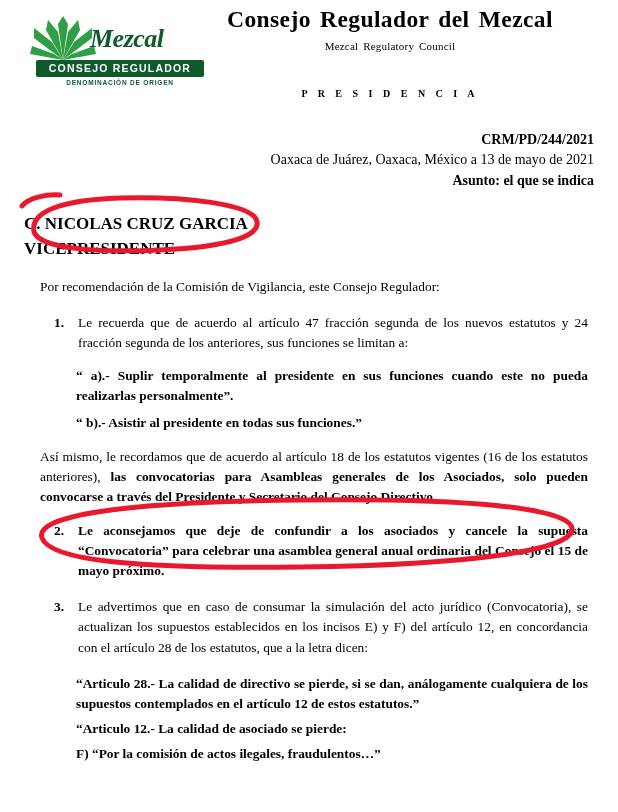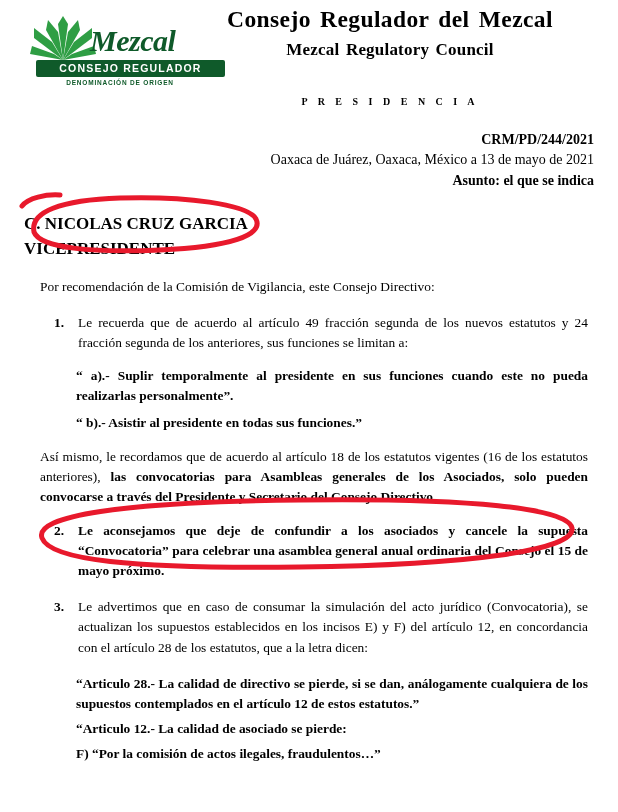--- a/index.html
+++ b/index.html
@@ -41,31 +41,31 @@
     left: 0;
     top: 0;
     width: 196px;
     height: 68px;
   }
   .logo-word {
     position: absolute;
     left: 76px;
     top: 16px;
     font-family: "Liberation Serif", serif;
-    font-size: 30px;
+    font-size: 26px;
     font-weight: bold;
     font-style: italic;
     color: #0f5a2a;
     letter-spacing: -0.5px;
   }
   .logo-bar {
     position: absolute;
     left: 22px;
     top: 52px;
-    width: 189px;
+    width: 168px;
     height: 17px;
     background: #0f5a2a;
     border-radius: 2px;
     color: #ffffff;
     font-size: 10.5px;
     font-weight: bold;
     letter-spacing: 1.2px;
     text-align: center;
     line-height: 17px;
   }
@@ -99,22 +99,22 @@
     font-family: "Liberation Serif", serif;
     font-size: 23.5px;
     font-weight: bold;
     letter-spacing: 0.4px;
     word-spacing: 3px;
     color: #000;
   }
   .head-subtitle {
     margin-top: 7px;
     font-family: "Liberation Serif", serif;
-    font-size: 17px;
-    font-weight: bold;
+    font-size: 11px;
+    font-weight: normal;
     letter-spacing: 0.2px;
     word-spacing: 2px;
     text-align: center;
   }
   .head-presidencia {
     margin-top: 36px;
     font-family: "Liberation Serif", serif;
     font-size: 10px;
     font-weight: bold;
     letter-spacing: 4px;
@@ -233,26 +233,26 @@
     <div class="asunto">Asunto: el que se indica</div>
   </div>
 
   <div class="addressee">
     <div>C. NICOLAS CRUZ GARCIA</div>
     <div>VICEPRESIDENTE</div>
   </div>
 
   <div class="body">
 
-    <p class="p p-intro">Por recomendación de la Comisión de Vigilancia, este Consejo Directivo:</p>
+    <p class="p p-intro">Por recomendación de la Comisión de Vigilancia, este Consejo Regulador:</p>
 
     <ul class="numlist">
       <li class="numitem">
         <span class="num">1.</span>
-        <span class="txt">Le recuerda que de acuerdo al artículo 49 fracción segunda de los nuevos estatutos y 24 fracción segunda de los anteriores, sus funciones se limitan a:</span>
+        <span class="txt">Le recuerda que de acuerdo al artículo 47 fracción segunda de los nuevos estatutos y 24 fracción segunda de los anteriores, sus funciones se limitan a:</span>
       </li>
     </ul>
 
     <p class="quote">“ a).- Suplir temporalmente al presidente en sus funciones cuando este no pueda realizarlas personalmente”.</p>
     <p class="quote" style="margin-bottom:14px;">“ b).- Asistir al presidente en todas sus funciones.”</p>
 
     <p class="p"><span>Así mismo, le recordamos que de acuerdo al artículo 18 de los estatutos vigentes (16 de los estatutos anteriores), </span><span class="bold">las convocatorias para Asambleas generales de los Asociados, solo pueden convocarse a través del Presidente y Secretario del Consejo Directivo.</span></p>
 
     <ul class="numlist">
       <li class="numitem" style="margin-bottom:16px;">

